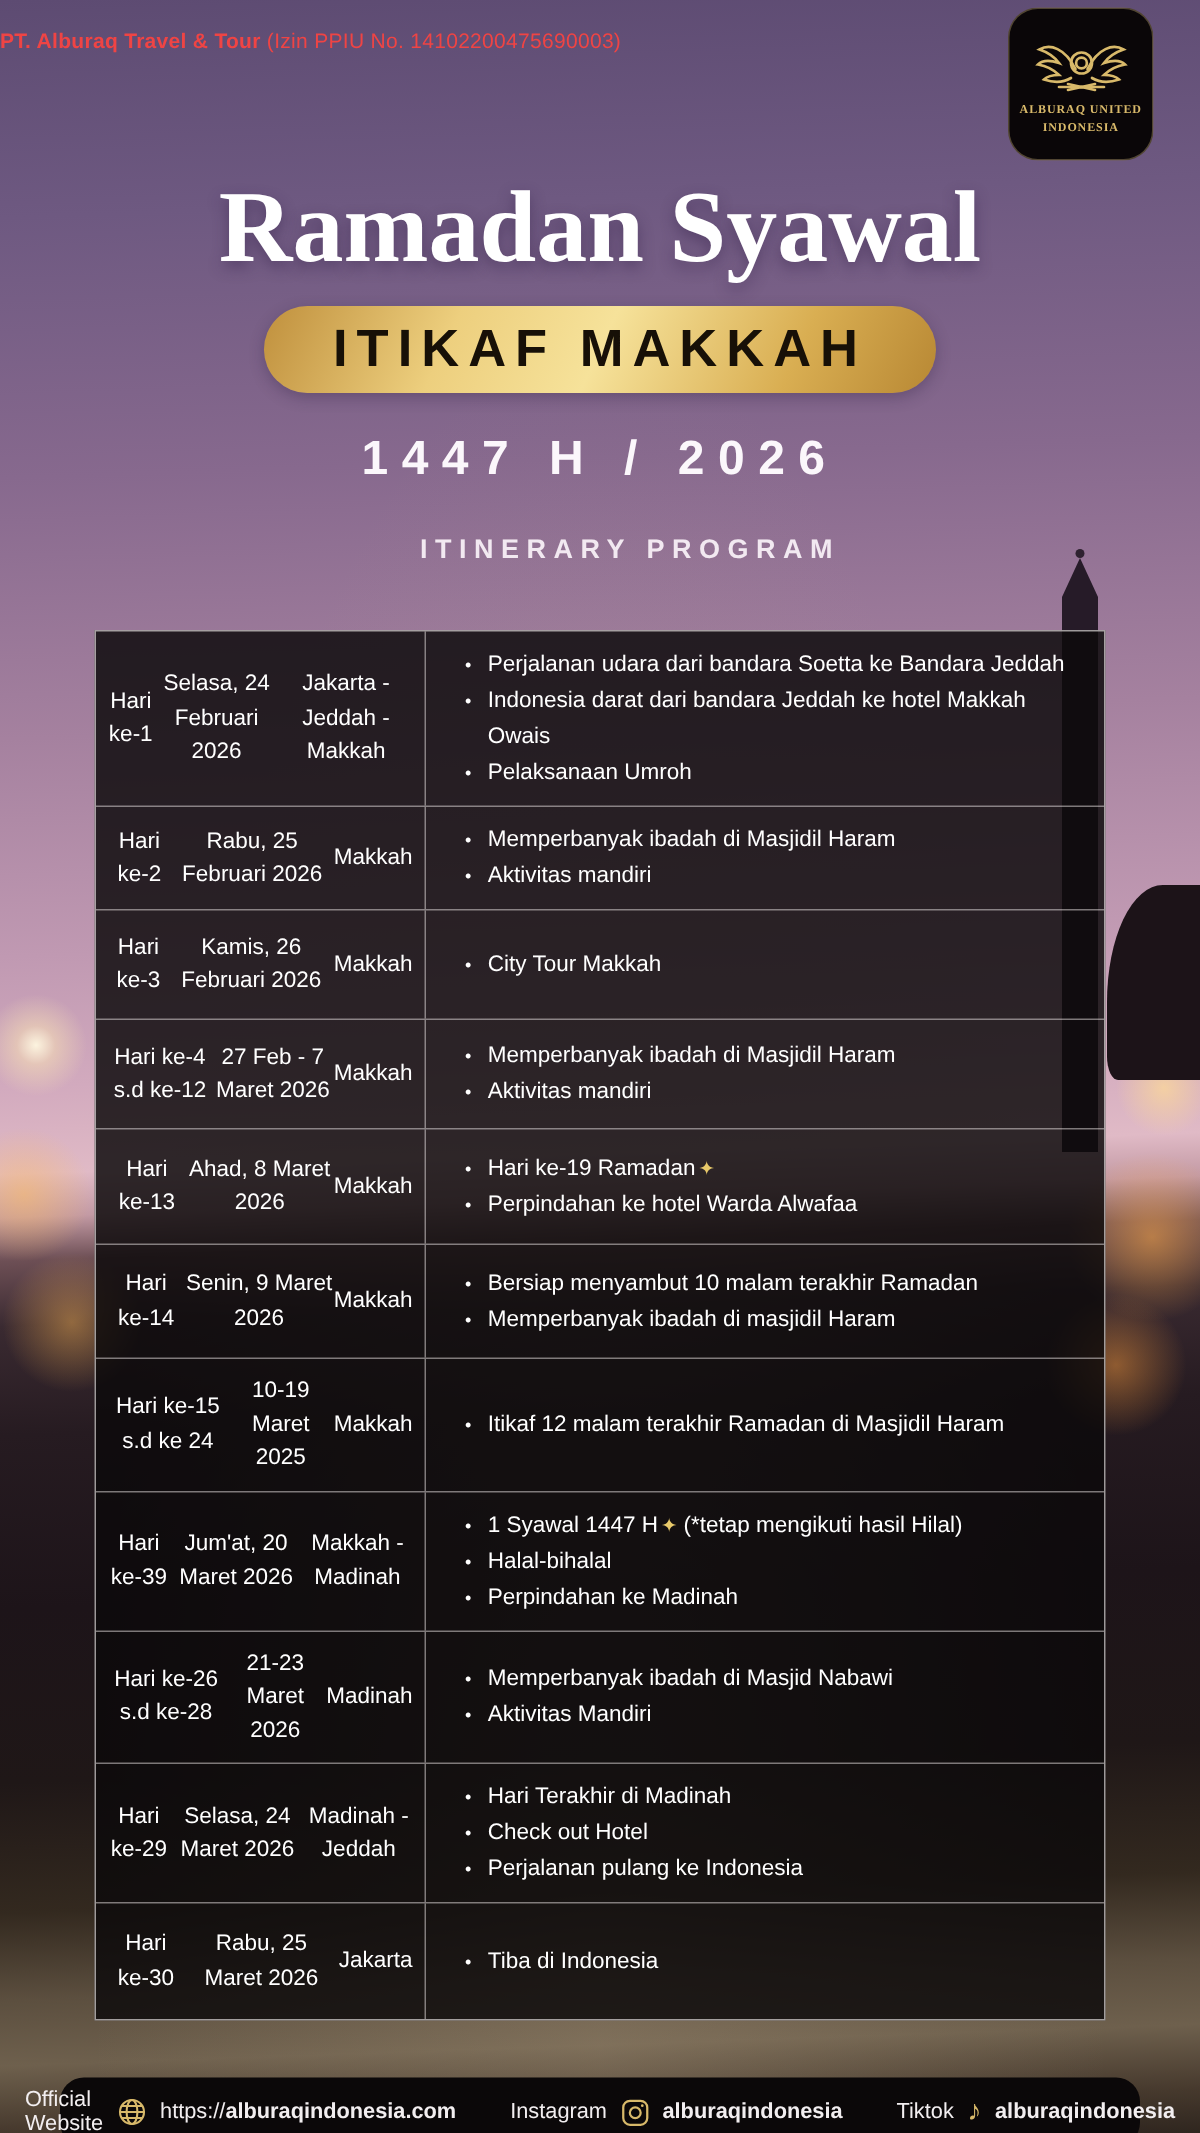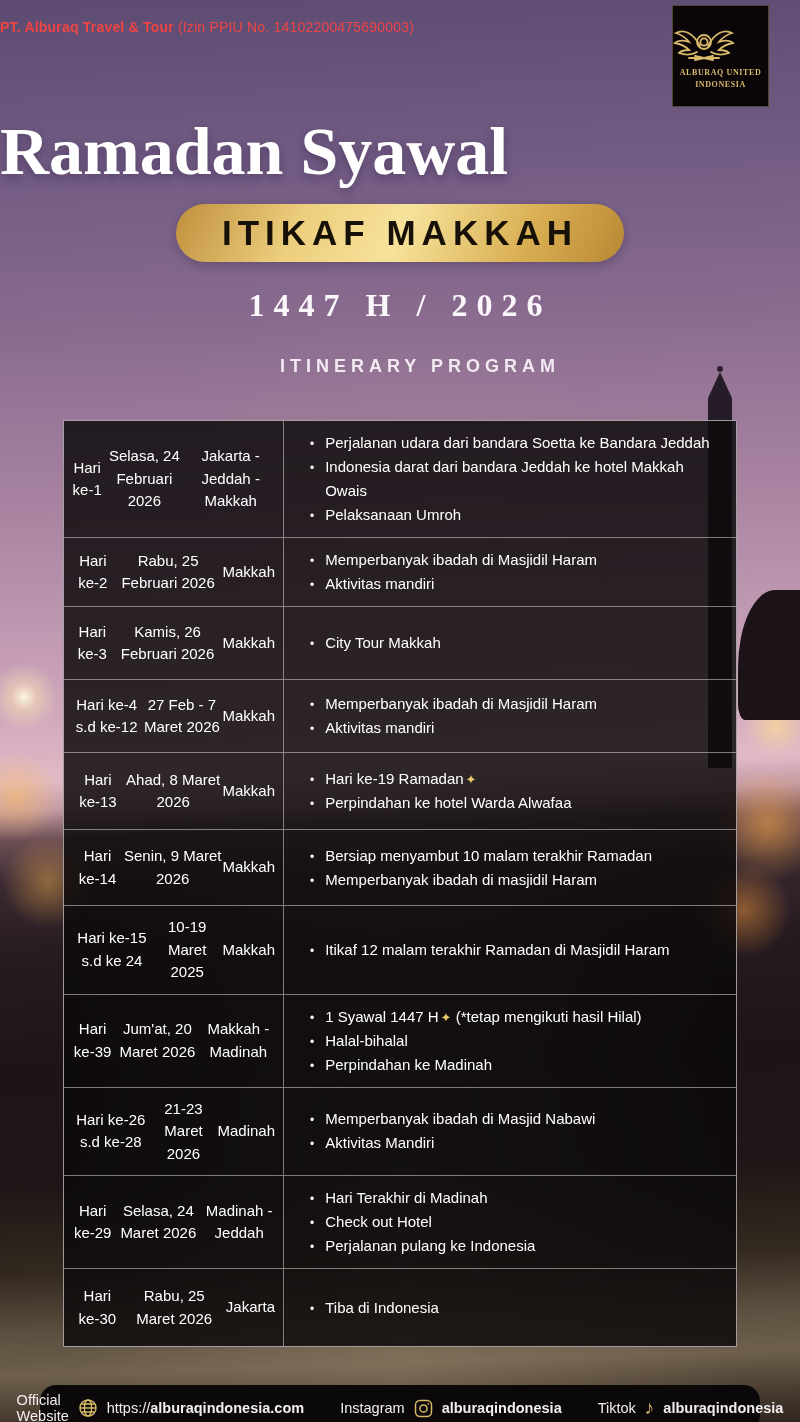--- a/index.html
+++ b/index.html
@@ -37,37 +37,37 @@
     border-bottom:26px solid #261b28; }
   .minaret::after { content:""; position:absolute; top:-32px; left:9px;
     width:6px; height:6px; border-radius:50%; background:#2e2230; }
 
   
   .header-bar { position:absolute; top:19px; left:0; width:780px; text-align:left;
     color:#ef4444; font-size:14px; z-index:2; letter-spacing:0.2px; }
   .header-bar b { font-weight:bold; }
 
   .logo { position:absolute; top:5px; right:31px; width:97px; height:102px;
-    background:#0a0608; border-radius:0; border:1px solid rgba(215,190,130,0.35);
-    display:flex; flex-direction:column; justify-content:center;
+    background:#0a0608; border-radius:20px; border:1px solid rgba(215,190,130,0.35);
+    display:flex; flex-direction:column; align-items:center; justify-content:center;
     gap:3px; z-index:3; padding-top:4px; }
   .logo-text { color:#d8b96a; font-family:"Liberation Serif", serif; font-size:8px;
     font-weight:bold; letter-spacing:0.6px; text-align:center; line-height:1.4; }
 
   
-  .hero-title { position:absolute; top:112px; width:100%; text-align:left;
+  .hero-title { position:absolute; top:112px; width:100%; text-align:center;
     font-family:"Liberation Serif", serif; font-weight:bold; font-size:68px;
     color:#ffffff; z-index:2; text-shadow:0 4px 10px rgba(50,30,70,0.45); }
   .badge { position:absolute; top:204px; left:50%; transform:translateX(-50%);
     padding:9px 46px; border-radius:40px; z-index:2;
     background:linear-gradient(115deg,#c0903d 0%,#edcf7e 28%,#f6e29a 50%,#d9ae52 78%,#b88834 100%);
     box-shadow:0 3px 10px rgba(40,25,60,0.3); }
   .badge-text { font-size:35px; font-weight:bold; letter-spacing:6px; color:#171007; white-space:nowrap; }
   .year { position:absolute; top:287px; width:100%; text-align:center; z-index:2;
-    font-size:32px; font-weight:bold; letter-spacing:9px; color:#fbf7fb;font-family:Liberation Serif, serif; }
+    font-size:32px; font-weight:bold; letter-spacing:9px; color:#fbf7fb; }
   .subtitle { position:absolute; top:356px; width:100%; text-align:center; z-index:2;
     font-size:18px; font-weight:bold; letter-spacing:5px; color:#f2e9f1;padding-left:40px; }
 
   
   .table-wrap { position:absolute; top:420px; left:63px; width:674px; z-index:2; }
   .itable { border:1px solid rgba(235,230,230,0.65); background:rgba(12,9,11,0.84); }
   .irow { display:flex; border-bottom:1px solid rgba(235,230,230,0.5); min-height:73px; }
   .irow:last-child { border-bottom:none; }
   .irow:nth-child(1){min-height:87px}
   .irow:nth-child(2){min-height:65px}

